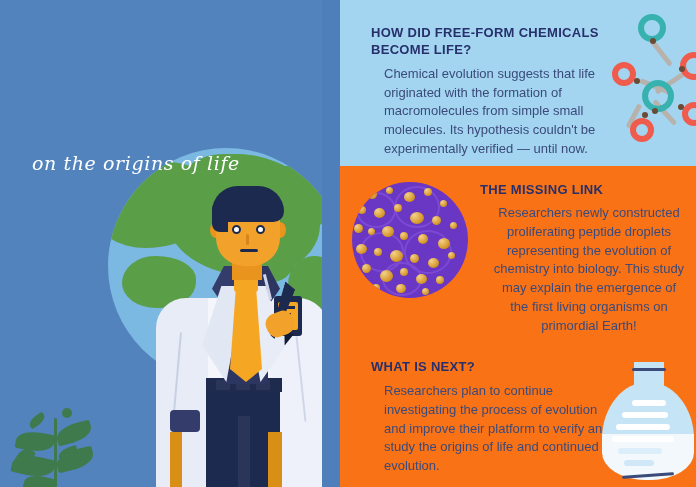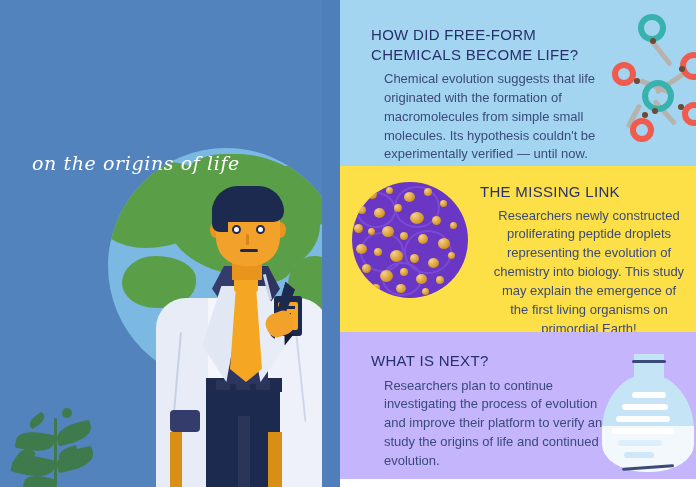--- a/index.html
+++ b/index.html
@@ -137,26 +137,26 @@
   .left-body {
     position:absolute; left:30px; top:230px; width:118px;
     color:#eef3fa; font-size:14.5px; line-height:1.58;
   }
 
   
   .right-col { position:absolute; left:340px; top:0; width:356px; height:487px; }
 
   .sec { position:absolute; left:0; width:356px; overflow:hidden; }
   .sec1 { top:0;   height:166px; background:#a3d5f0; }
-  .sec2 { top:166; height:174px; background:#fde047; }
-  .sec3 { top:332px; height:147px; background:#c4b5fd; }
+  .sec2 { top:166; height:174px; background:#f97316; }
+  .sec3 { top:340px; height:147px; background:#f97316; }
   .sec2 { top:166px; }
 
   .h-title {
-    color:#27306b; font-weight:normal; font-size:15px; line-height:1.3;
+    color:#27306b; font-weight:bold; font-size:13px; line-height:1.3;
     letter-spacing:0.3px;
   }
   .h-body { color:#3b4a7a; font-size:13px; line-height:1.45;margin-left:13px; }
 
   .s1-text { position:absolute; left:31px; top:25px; width:245px; }
   .s1-text .h-body { margin-top:6px; }
 
   .s2-text { position:absolute; left:140px; top:16px; width:205px; }
   .s2-text .h-body { margin-top:5px;text-align:center; }
 

